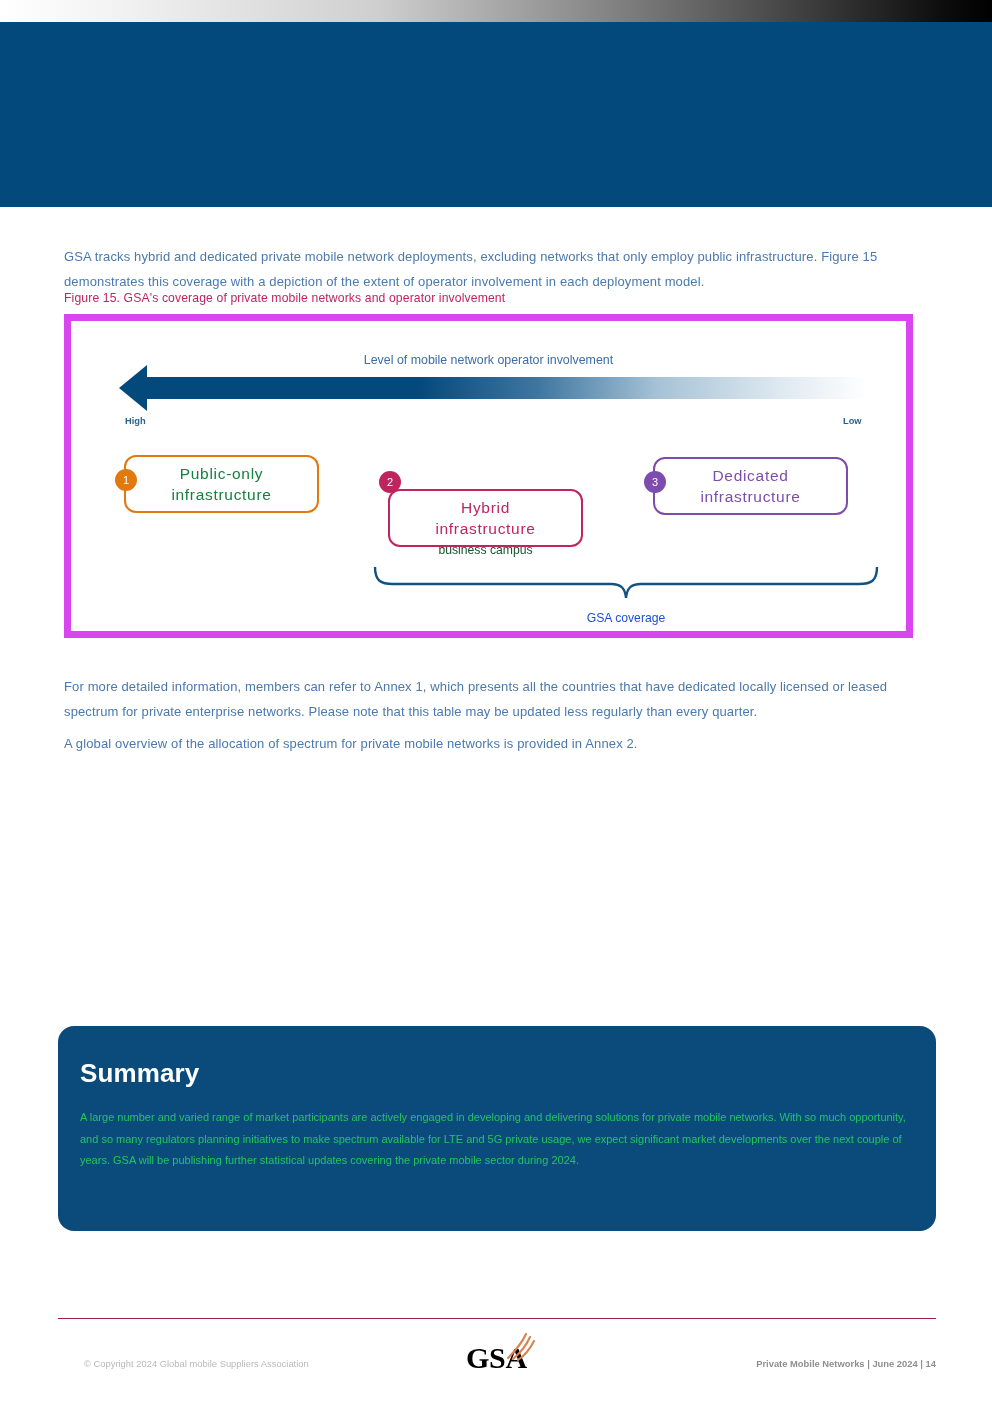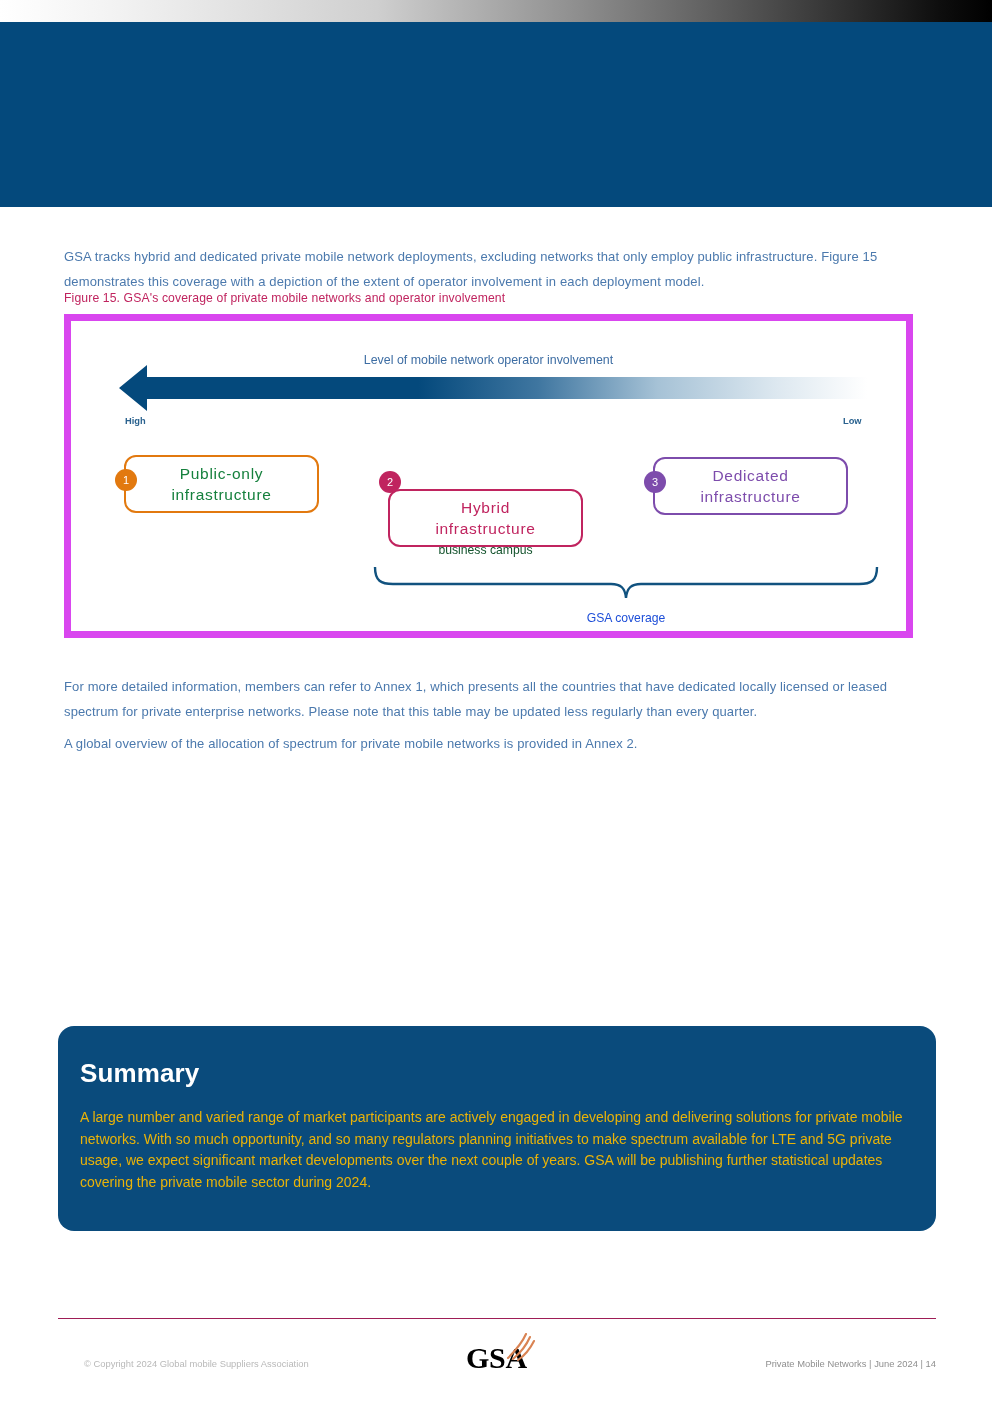--- a/index.html
+++ b/index.html
@@ -175,22 +175,22 @@
     padding: 32px 22px 12px 22px;
   }
   #summary-title {
     color: #ffffff;
     font-size: 26px;
     font-weight: bold;
     margin: 0 0 18px 0;
     letter-spacing: 0.005em;
   }
   #summary-text {
-    color: #eab308;
-    font-size: 14px;
+    color: #22c55e;
+    font-size: 11px;
     line-height: 21.5px;
   }
 
   
   #footer-rule {
     position: absolute;
     left: 58px; top: 1318px;
     width: 878px; height: 1px;
     background: #9e1d56;
   }
@@ -198,21 +198,21 @@
     position: absolute;
     left: 84px; top: 1358px;
     color: #b9b9b9;
     font-size: 9.4px;
   }
   #footer-meta {
     position: absolute;
     right: 56px; top: 1358px;
     color: #8f8f8f;
     font-size: 9.4px;
-    font-weight: normal;
+    font-weight: bold;
     padding-left: 33px;
   }
   #footer-logo {
     position: absolute;
     left: 466px; top: 1333px;
     width: 70px; height: 42px;
   }
   #footer-logo .logo-text {
     position: absolute;
     left: 0; top: 8px;

